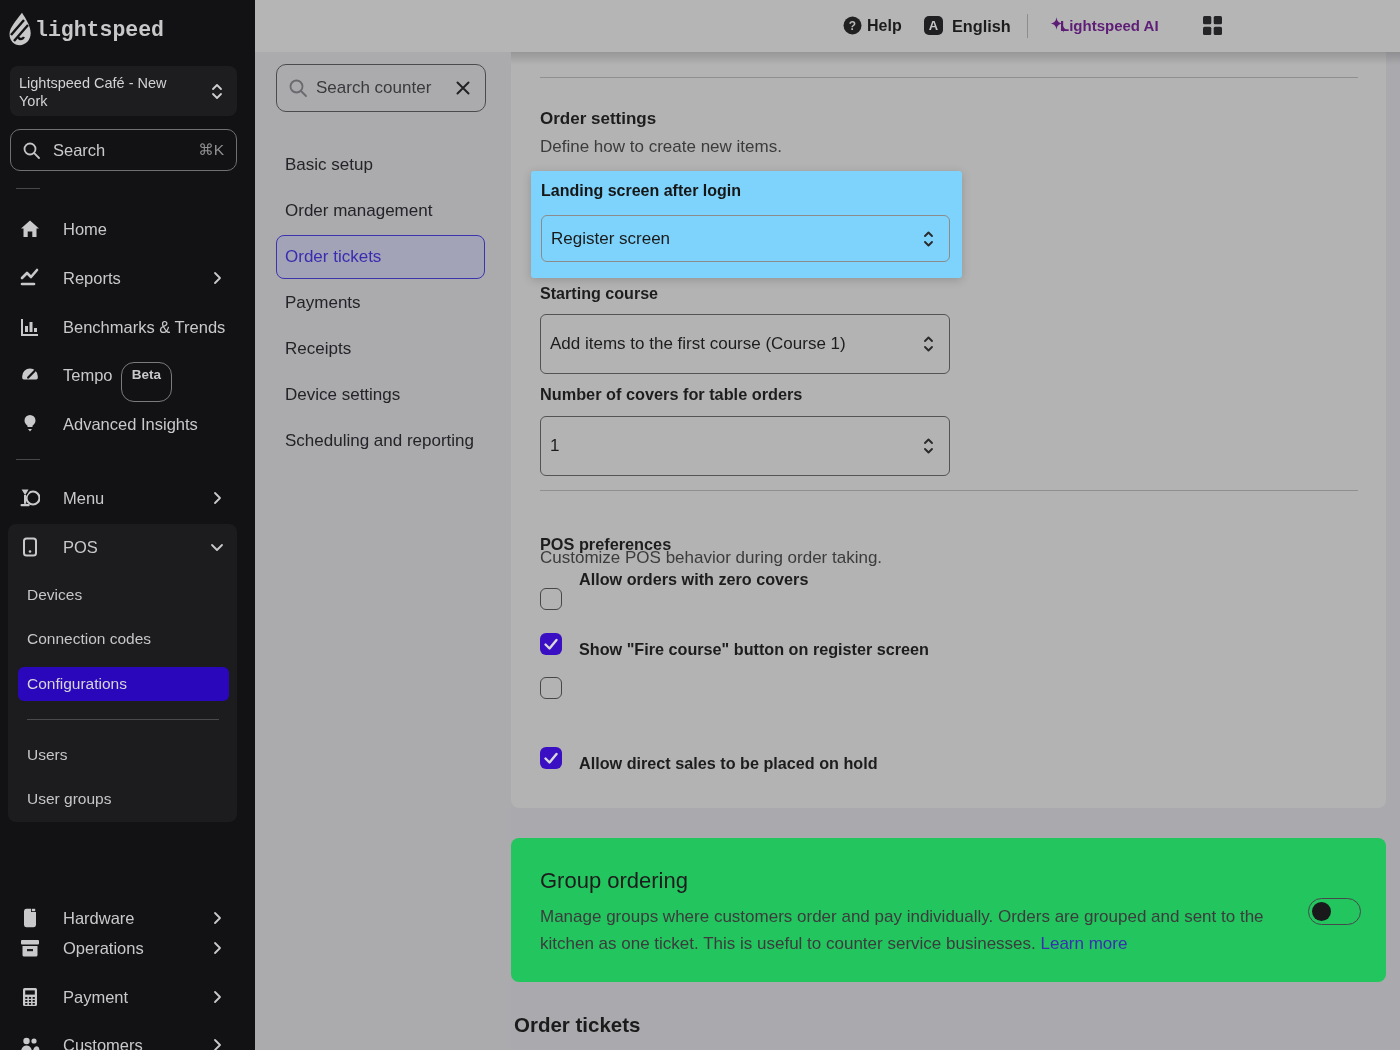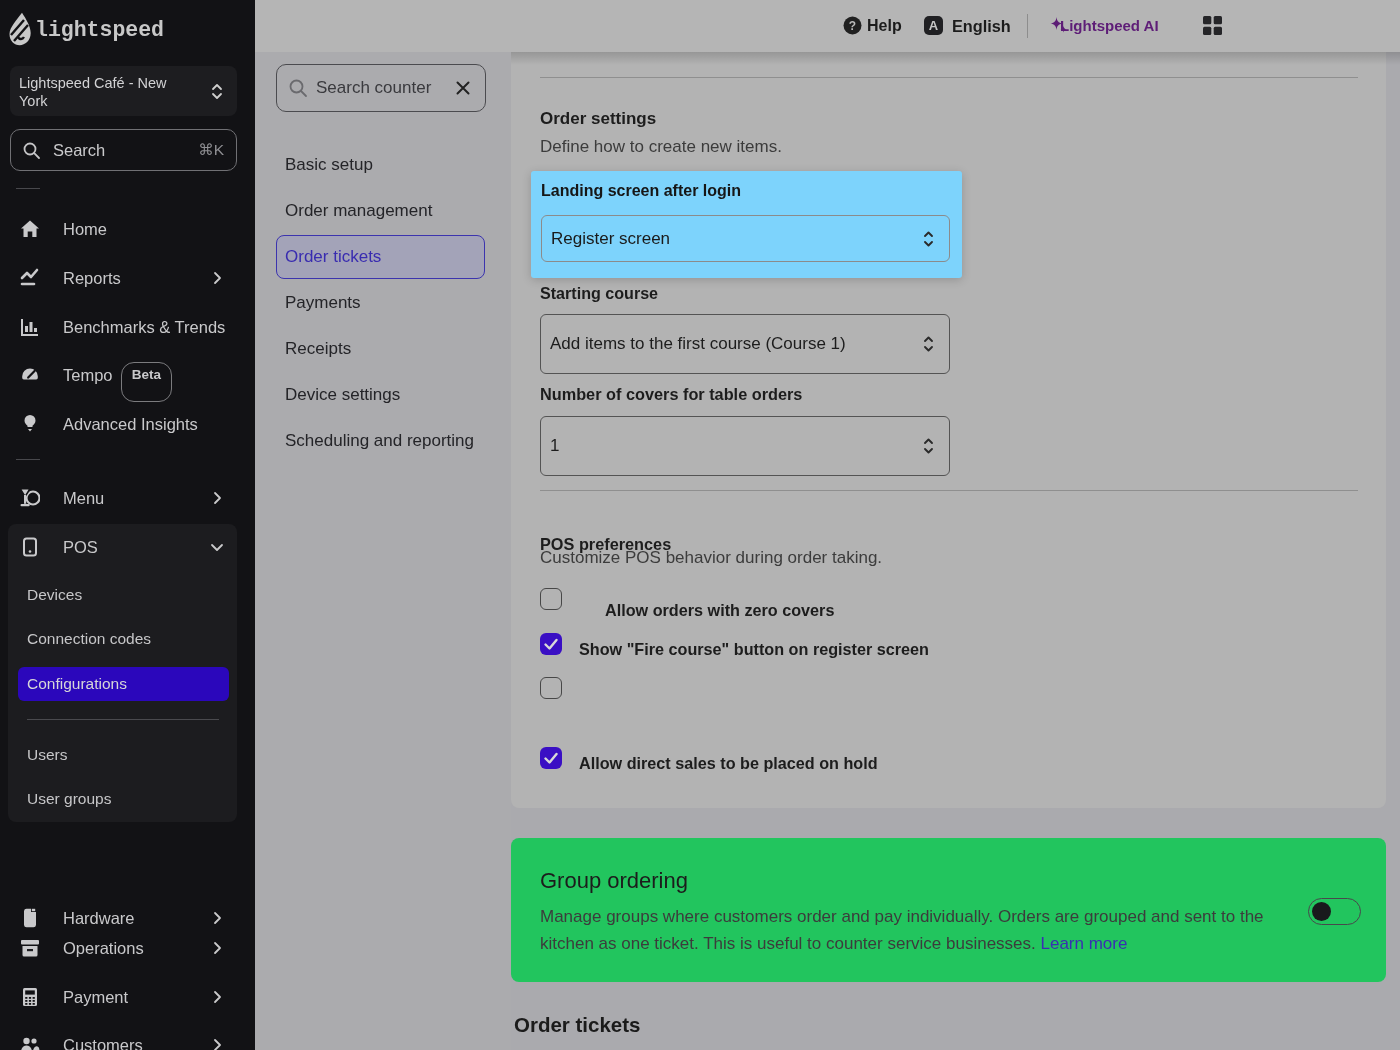--- a/index.html
+++ b/index.html
@@ -263,21 +263,21 @@
       <svg width="13" height="20" viewBox="0 0 13 20">
           <path d="M3 7 L6.5 3.5 L10 7 M3 13 L6.5 16.5 L10 13" stroke="#2a2a2a" stroke-width="1.9" fill="none" stroke-linecap="round" stroke-linejoin="round"></path>
         </svg>
     </div>
 
     <hr class="div" style="top:438px;">
     <div class="h-bold abs" style="left:29px;top:471px;font-size:16.3px;margin-top:12px;">POS preferences</div>
     <div class="sub-gray abs" style="left:29px;top:496px;">Customize POS behavior during order taking.</div>
 
     <div class="cb" style="top:536px;"></div>
-    <div class="cb-label" style="top:545px;margin-left:26px;">Allow orders with zero covers</div>
+    <div class="cb-label" style="top:514px;">Allow orders with zero covers</div>
 
     <div class="cb on" style="top:581px;"><svg width="22" height="22" viewBox="0 0 22 22">
           <path d="M5.5 11.5 L9.5 15.5 L16.5 7" stroke="#d9d9d9" stroke-width="2.4" fill="none" stroke-linecap="round" stroke-linejoin="round"></path>
         </svg></div>
     <div class="cb-label" style="top:584px;">Show "Fire course" button on register screen</div>
 
     <div class="cb" style="top:625px;"></div>
 
     <div class="cb on" style="top:695px;"><svg width="22" height="22" viewBox="0 0 22 22">
           <path d="M5.5 11.5 L9.5 15.5 L16.5 7" stroke="#d9d9d9" stroke-width="2.4" fill="none" stroke-linecap="round" stroke-linejoin="round"></path>

